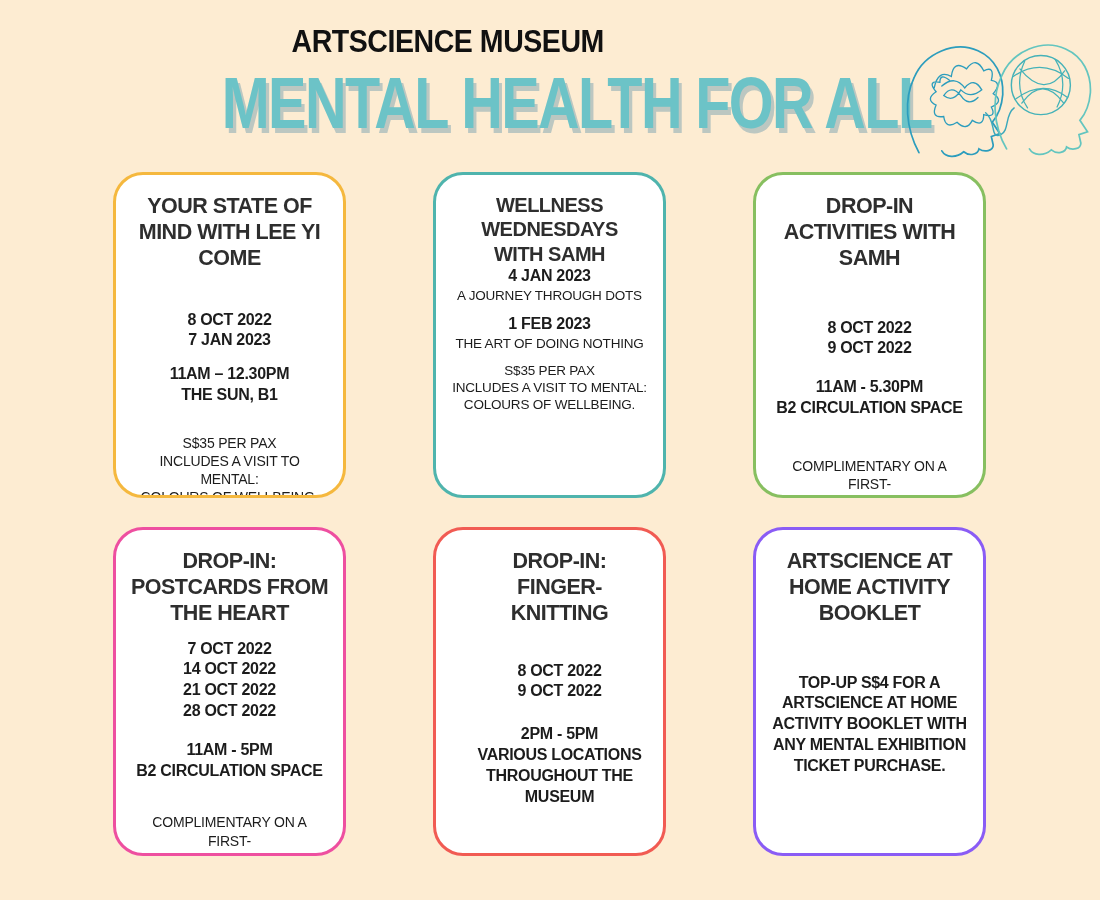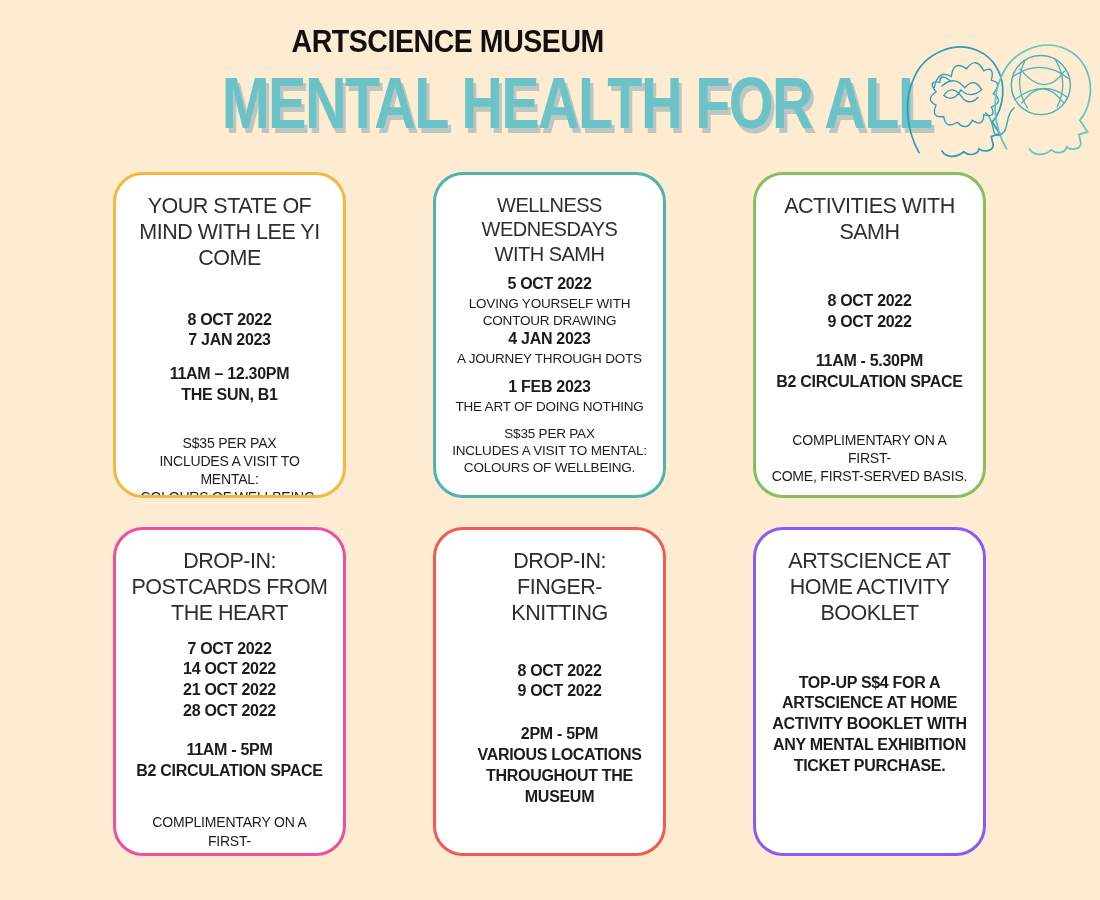--- a/index.html
+++ b/index.html
@@ -53,21 +53,21 @@
     background:#ffffff;
     border:3px solid #999;
     border-radius:30px;
     box-sizing:border-box;
     padding:18px 14px 10px 14px;
     text-align:center;
     overflow:hidden;
   }
   .card-title{color:#2e2e2e;}
   .title-line{
-    font-size:21.5px;font-weight:normal;line-height:1.22;
+    font-size:21.5px;font-weight:bold;line-height:1.22;
     letter-spacing:-0.5px;
   }
   .card-1 .title-line{font-size:20px;}
   .line{font-size:14px;line-height:1.3;color:#1c1c1c;letter-spacing:-0.2px;}
   .line.bold{font-size:16px;font-weight:bold;letter-spacing:-0.3px;}
   .card-1 .line{font-size:13.5px;line-height:1.26;}
   .card-1 .line.bold{font-size:16px;line-height:1.3;}
 
   
   .card-0 .sec-0{margin-top:38px}.card-0 .sec-1{margin-top:13px}.card-0 .sec-2{margin-top:28px}
@@ -127,41 +127,37 @@
           <div class="line">INCLUDES A VISIT TO MENTAL:</div>
           <div class="line">COLOURS OF WELLBEING.</div>
         </div>
       </div>
       <div class="card card-1" style="border-color: rgb(79, 180, 173);">
         <div class="card-title">
           <div class="title-line">WELLNESS</div>
           <div class="title-line">WEDNESDAYS</div>
           <div class="title-line">WITH SAMH</div>
         </div>
-        <div class="section sec-0">
-          <div class="line bold">5 OCT 2022</div>
-          <div class="line">LOVING YOURSELF WITH</div>
-          <div class="line">CONTOUR DRAWING</div>
-        </div>
         <div class="section sec-1">
           <div class="line bold">4 JAN 2023</div>
           <div class="line">A JOURNEY THROUGH DOTS</div>
         </div>
         <div class="section sec-2">
           <div class="line bold">1 FEB 2023</div>
           <div class="line">THE ART OF DOING NOTHING</div>
         </div>
         <div class="section sec-3">
           <div class="line">S$35 PER PAX</div>
           <div class="line">INCLUDES A VISIT TO MENTAL:</div>
           <div class="line">COLOURS OF WELLBEING.</div>
         </div>
       </div>
       <div class="card card-2" style="border-color: rgb(135, 191, 96);">
         <div class="card-title">
+          <div class="title-line">DROP-IN</div>
           <div class="title-line">ACTIVITIES WITH</div>
           <div class="title-line">SAMH</div>
         </div>
         <div class="section sec-0">
           <div class="line bold">8 OCT 2022</div>
           <div class="line bold">9 OCT 2022</div>
         </div>
         <div class="section sec-1">
           <div class="line bold">11AM - 5.30PM</div>
           <div class="line bold">B2 CIRCULATION SPACE</div>

